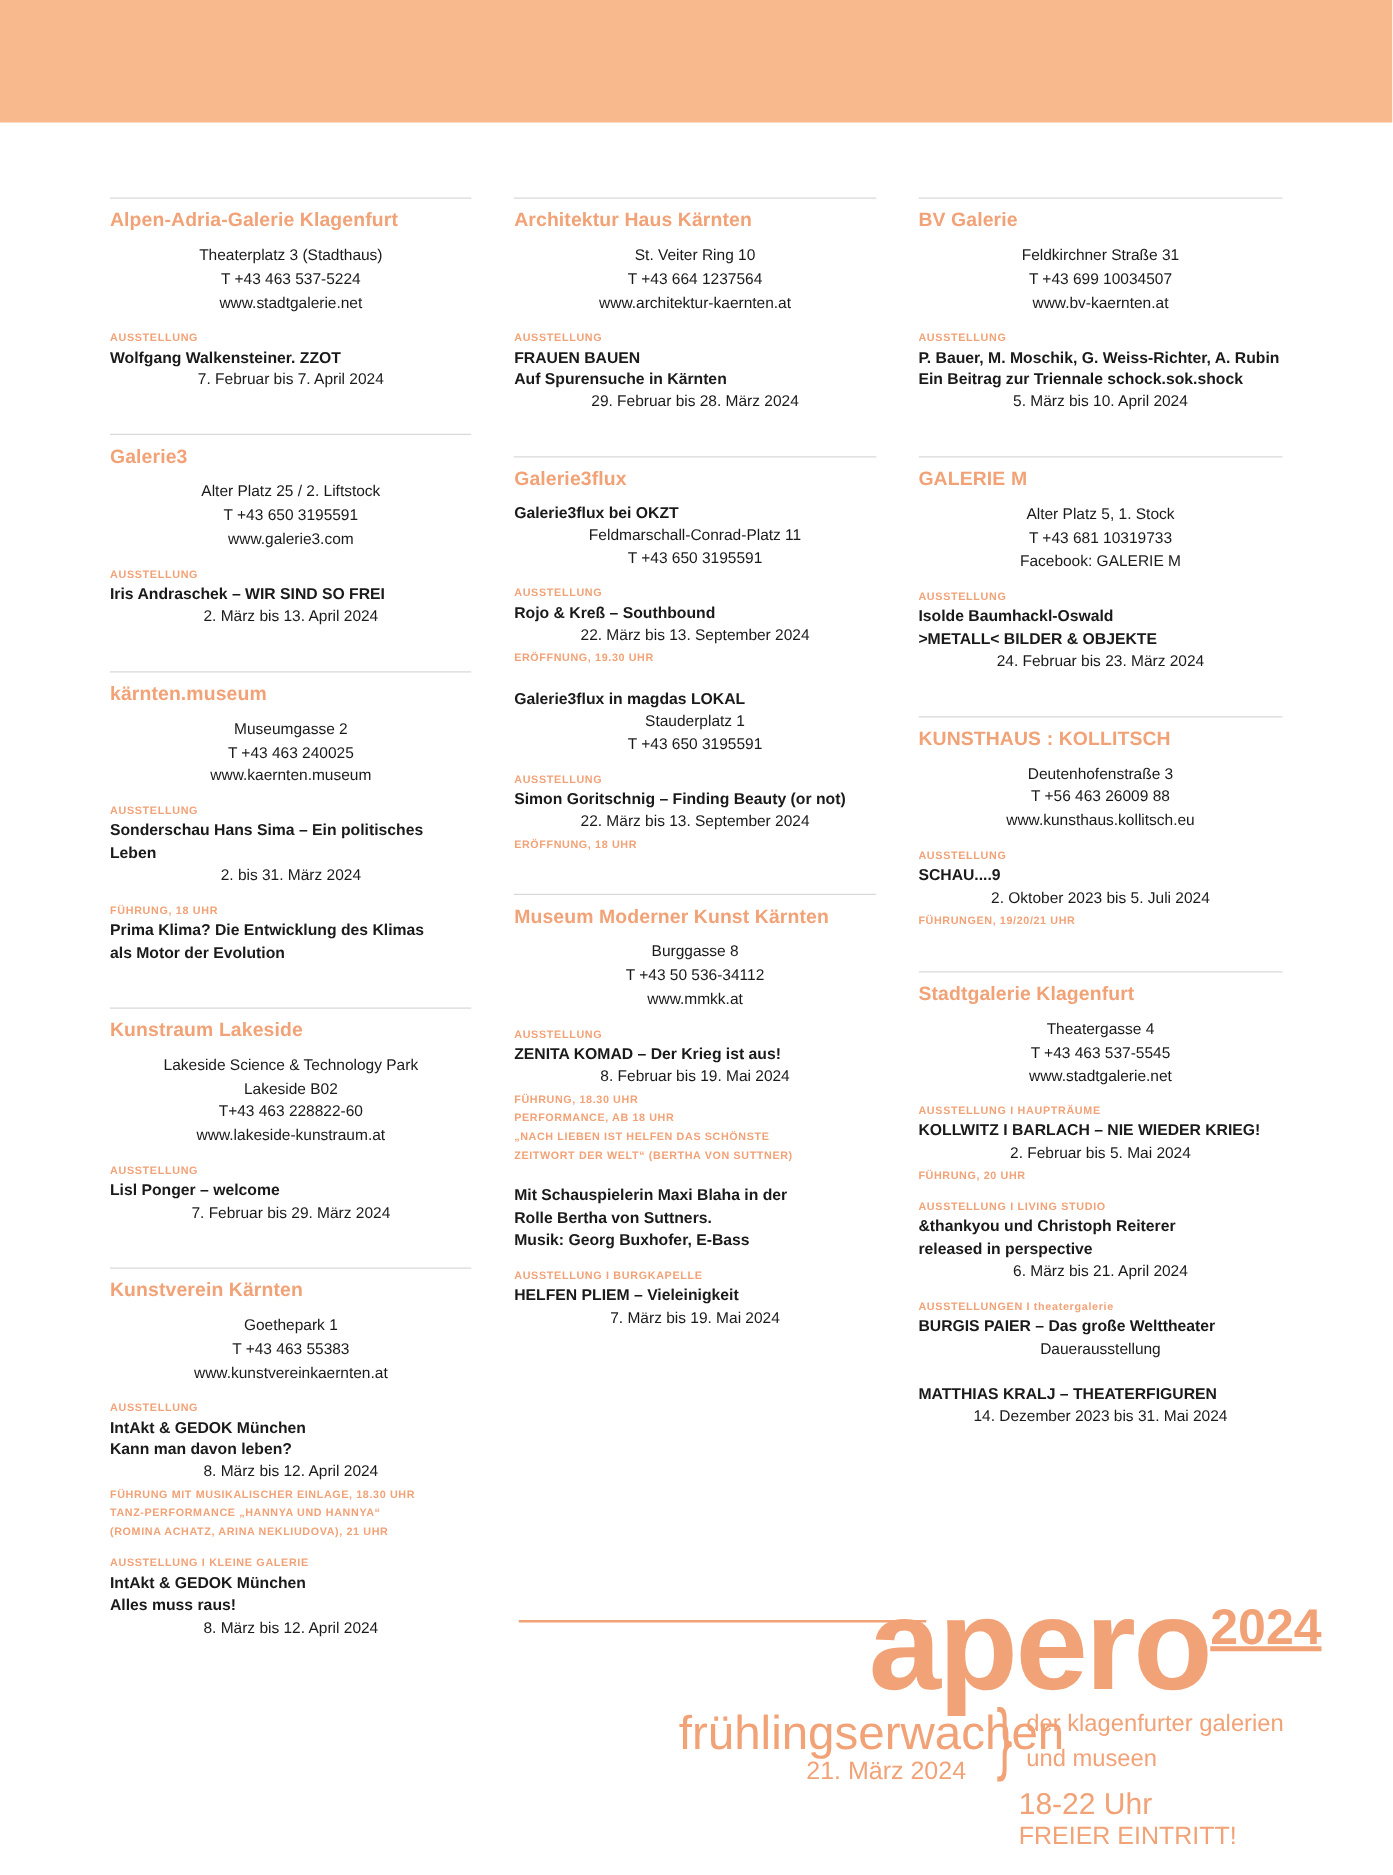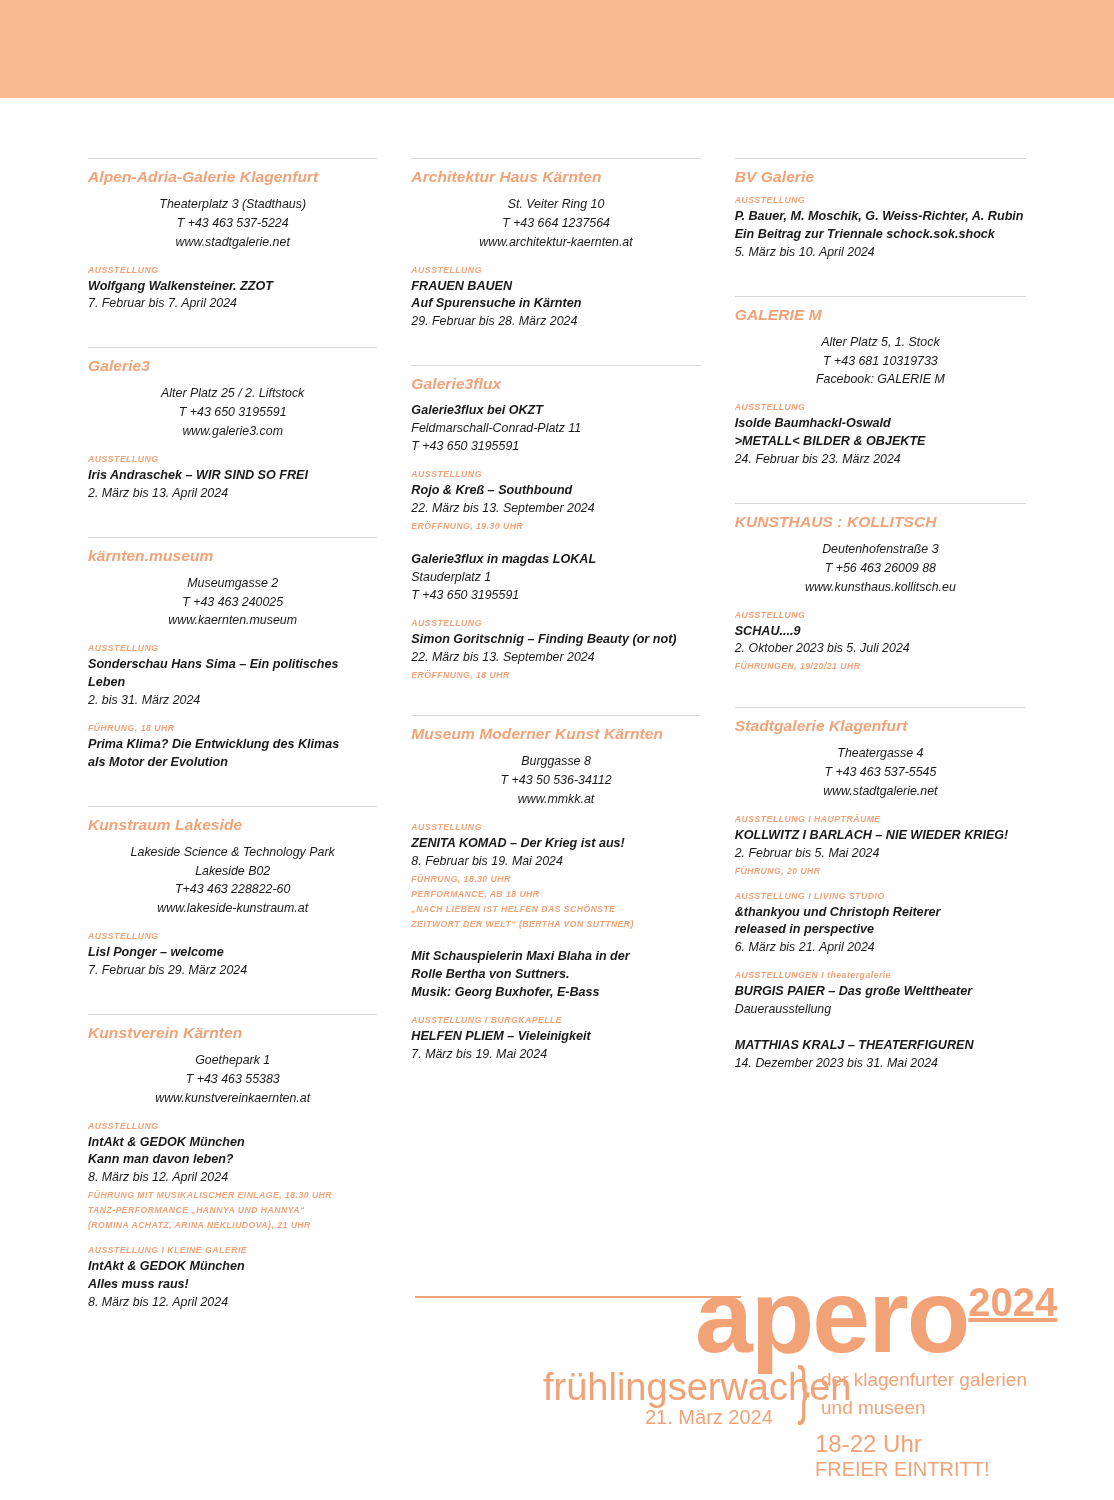--- a/index.html
+++ b/index.html
@@ -17,21 +17,20 @@
     background:#f8b98d;
   }
   .page {
     position:absolute; top:98px; left:0; width:1114px; height:1402px;
     padding:60px 88px 0 88px;
   }
   .cols {
     display:flex;
     gap:34px;
     align-items:flex-start;
-    font-style:italic;
   }
   .col { width:298px; }
   .col-3 { width:300px; }
 
   .entry { margin-bottom:34px; }
   .entry .rule {
     border-top:1px solid #d9d9d9;
     margin-bottom:9px;
   }
   .entry h2 {
@@ -54,21 +53,21 @@
     color:#f2a277;
     letter-spacing:0.55px;
     margin-bottom:3px;
   }
   .show { margin-bottom:13px; }
   .show:last-child { margin-bottom:0; }
   .show .bold {
     font-size:12.6px; font-weight:bold; line-height:1.42;
   }
   .show .plain {
-    font-size:12.4px; line-height:1.45;
+    font-size:12.4px; line-height:1.45;text-align:center;
   }
   .note {
     font-size:8.6px;
     font-weight:bold;
     color:#f2a277;
     letter-spacing:0.5px;
     line-height:1.5;
     margin-top:2px;
   }
   .subblock { margin-top:18px; }
@@ -288,20 +287,25 @@
             <div class="sect-label">AUSSTELLUNG I BURGKAPELLE</div>
             <div class="bold">HELFEN PLIEM – Vieleinigkeit</div>
             <div class="plain">7. März bis 19. Mai 2024</div>
           </div>
         </div>
       </div>
     <div class="col col-3" id="col2">
         <div class="entry">
           <div class="rule"></div>
           <h2>BV Galerie</h2>
+          <div class="addr">
+            <div>Feldkirchner Straße 31</div>
+            <div>T +43 699 10034507</div>
+            <div>www.bv-kaernten.at</div>
+          </div>
           <div class="show">
             <div class="sect-label">AUSSTELLUNG</div>
             <div class="bold">P. Bauer, M. Moschik, G. Weiss-Richter, A. Rubin</div>
             <div class="bold">Ein Beitrag zur Triennale schock.sok.shock</div>
             <div class="plain">5. März bis 10. April 2024</div>
           </div>
         </div>
         <div class="entry">
           <div class="rule"></div>
           <h2>GALERIE M</h2>

